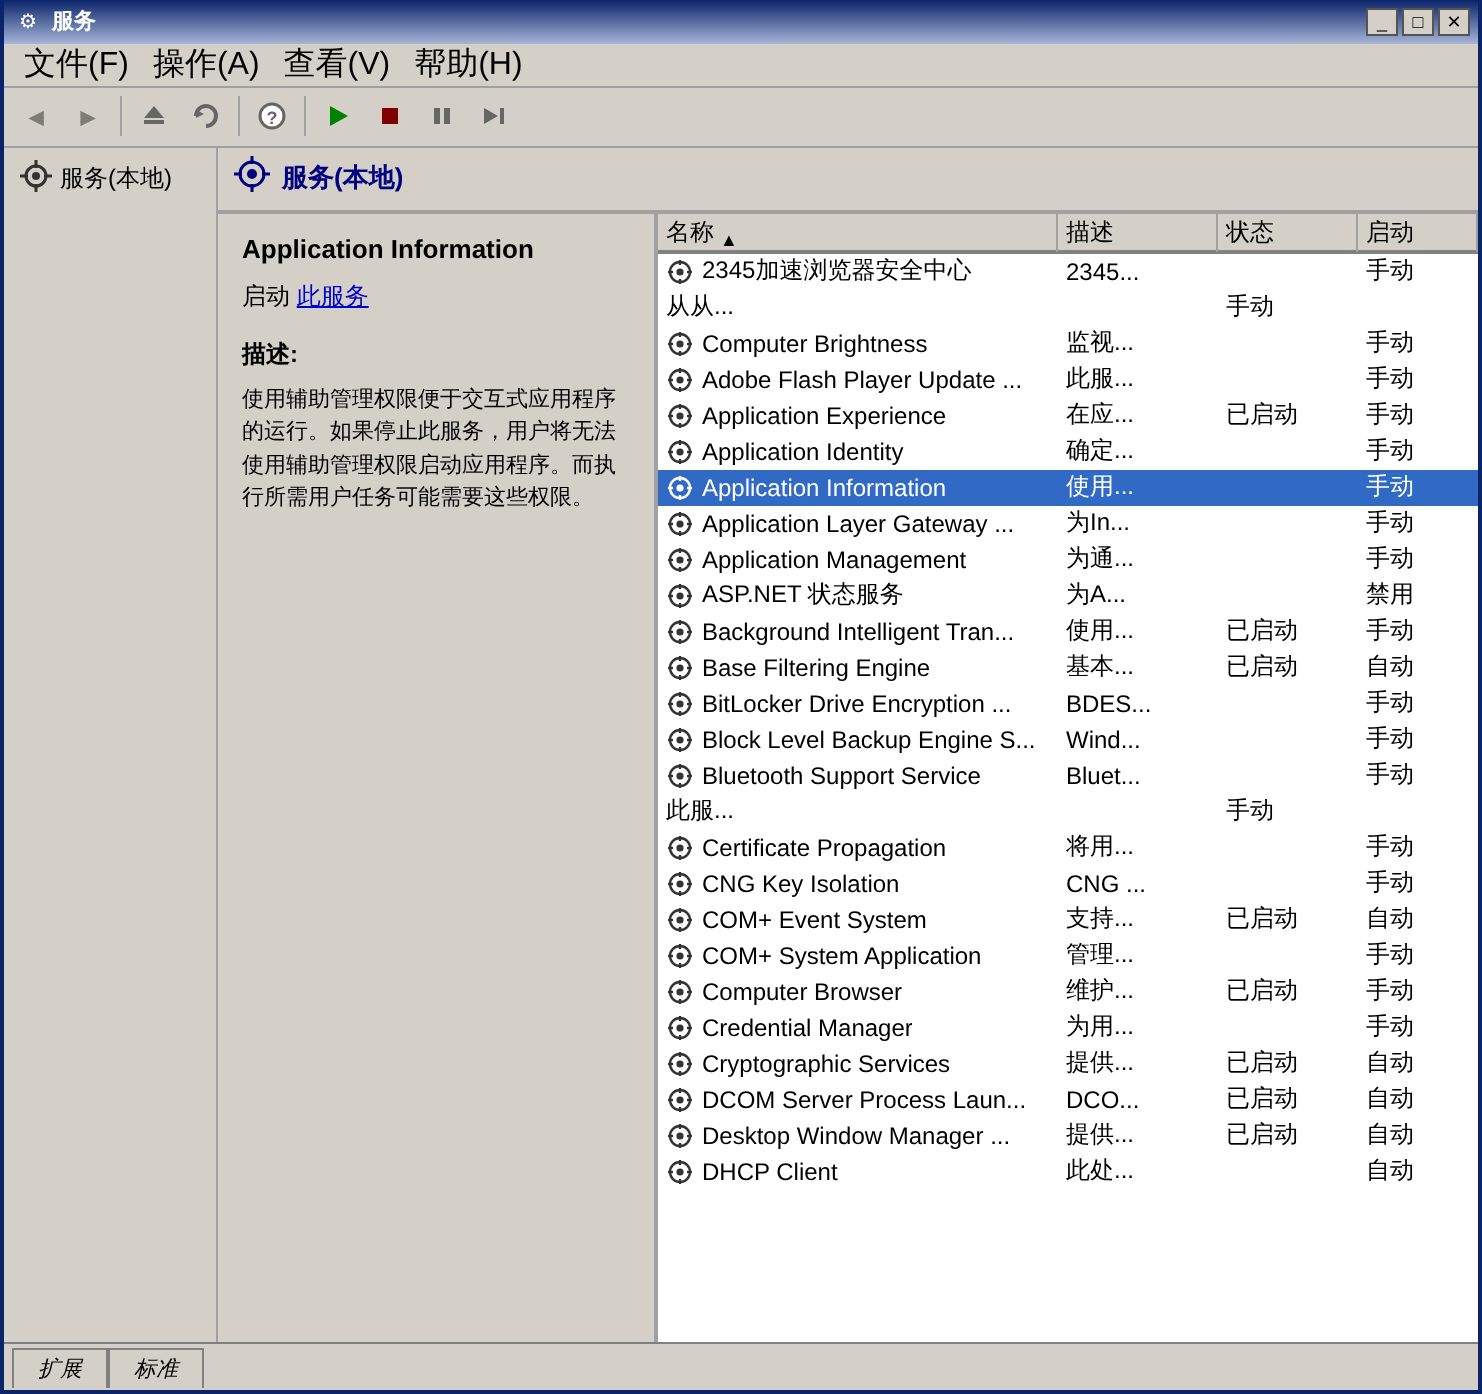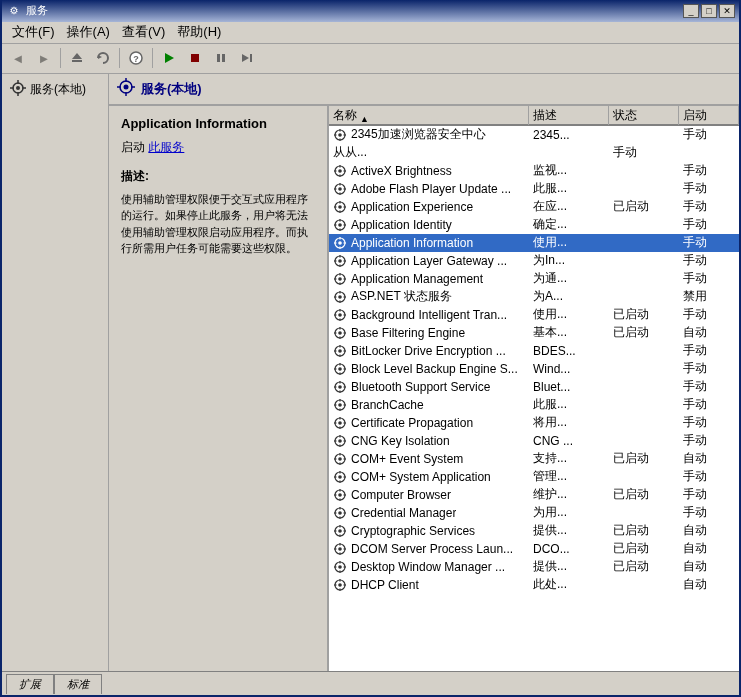--- a/index.html
+++ b/index.html
@@ -27,21 +27,21 @@
       height: 16px;
       margin-right: 4px;
       display: flex;
       align-items: center;
       justify-content: center;
       font-size: 10px;
     }
     .title-bar-text {
       flex: 1;
       font-size: 11px;
-      font-weight: normal;
+      font-weight: bold;
     }
     .title-bar-buttons {
       display: flex;
       gap: 2px;
     }
     .title-btn {
       width: 16px;
       height: 14px;
       background: #d4d0c8;
       border: 1px solid #555;
@@ -58,21 +58,21 @@
       background: #d4d0c8;
       height: 22px;
       display: flex;
       align-items: center;
       padding: 0 4px;
       border-bottom: 1px solid #a0a0a0;
     }
     .menu-item {
       padding: 2px 6px;
       cursor: pointer;
-      font-size: 13px;
+      font-size: 16px;
     }
 
     
     .toolbar {
       background: #d4d0c8;
       height: 30px;
       display: flex;
       align-items: center;
       padding: 0 4px;
       gap: 2px;
@@ -465,21 +465,21 @@
                   <span class="service-icon">
                     <svg viewBox="0 0 14 14" xmlns="http://www.w3.org/2000/svg">
     <circle cx="7" cy="7" r="5" fill="none" stroke="#333" stroke-width="1.2"></circle>
     <circle cx="7" cy="7" r="1.8" fill="#333"></circle>
     <line x1="7" y1="1" x2="7" y2="3.5" stroke="#333" stroke-width="1.2"></line>
     <line x1="7" y1="10.5" x2="7" y2="13" stroke="#333" stroke-width="1.2"></line>
     <line x1="1" y1="7" x2="3.5" y2="7" stroke="#333" stroke-width="1.2"></line>
     <line x1="10.5" y1="7" x2="13" y2="7" stroke="#333" stroke-width="1.2"></line>
   </svg>
                   </span>
-                  <span style="overflow: hidden; text-overflow: ellipsis; white-space: nowrap;">ActiveX Brightness</span>
+                  <span style="overflow: hidden; text-overflow: ellipsis; white-space: nowrap;">Computer Brightness</span>
                 </div>
                 <div class="service-cell">监视...</div>
                 <div class="service-cell"></div>
                 <div class="service-cell">手动</div>
               </div>
               <div class="service-row">
                 <div class="service-cell service-name-cell">
                   <span class="service-icon">
                     <svg viewBox="0 0 14 14" xmlns="http://www.w3.org/2000/svg">
     <circle cx="7" cy="7" r="5" fill="none" stroke="#333" stroke-width="1.2"></circle>
@@ -688,33 +688,20 @@
     <line x1="10.5" y1="7" x2="13" y2="7" stroke="#333" stroke-width="1.2"></line>
   </svg>
                   </span>
                   <span style="overflow: hidden; text-overflow: ellipsis; white-space: nowrap;">Bluetooth Support Service</span>
                 </div>
                 <div class="service-cell">Bluet...</div>
                 <div class="service-cell"></div>
                 <div class="service-cell">手动</div>
               </div>
               <div class="service-row">
-                <div class="service-cell service-name-cell">
-                  <span class="service-icon">
-                    <svg viewBox="0 0 14 14" xmlns="http://www.w3.org/2000/svg">
-    <circle cx="7" cy="7" r="5" fill="none" stroke="#333" stroke-width="1.2"></circle>
-    <circle cx="7" cy="7" r="1.8" fill="#333"></circle>
-    <line x1="7" y1="1" x2="7" y2="3.5" stroke="#333" stroke-width="1.2"></line>
-    <line x1="7" y1="10.5" x2="7" y2="13" stroke="#333" stroke-width="1.2"></line>
-    <line x1="1" y1="7" x2="3.5" y2="7" stroke="#333" stroke-width="1.2"></line>
-    <line x1="10.5" y1="7" x2="13" y2="7" stroke="#333" stroke-width="1.2"></line>
-  </svg>
-                  </span>
-                  <span style="overflow: hidden; text-overflow: ellipsis; white-space: nowrap;">BranchCache</span>
-                </div>
                 <div class="service-cell">此服...</div>
                 <div class="service-cell"></div>
                 <div class="service-cell">手动</div>
               </div>
               <div class="service-row">
                 <div class="service-cell service-name-cell">
                   <span class="service-icon">
                     <svg viewBox="0 0 14 14" xmlns="http://www.w3.org/2000/svg">
     <circle cx="7" cy="7" r="5" fill="none" stroke="#333" stroke-width="1.2"></circle>
     <circle cx="7" cy="7" r="1.8" fill="#333"></circle>

